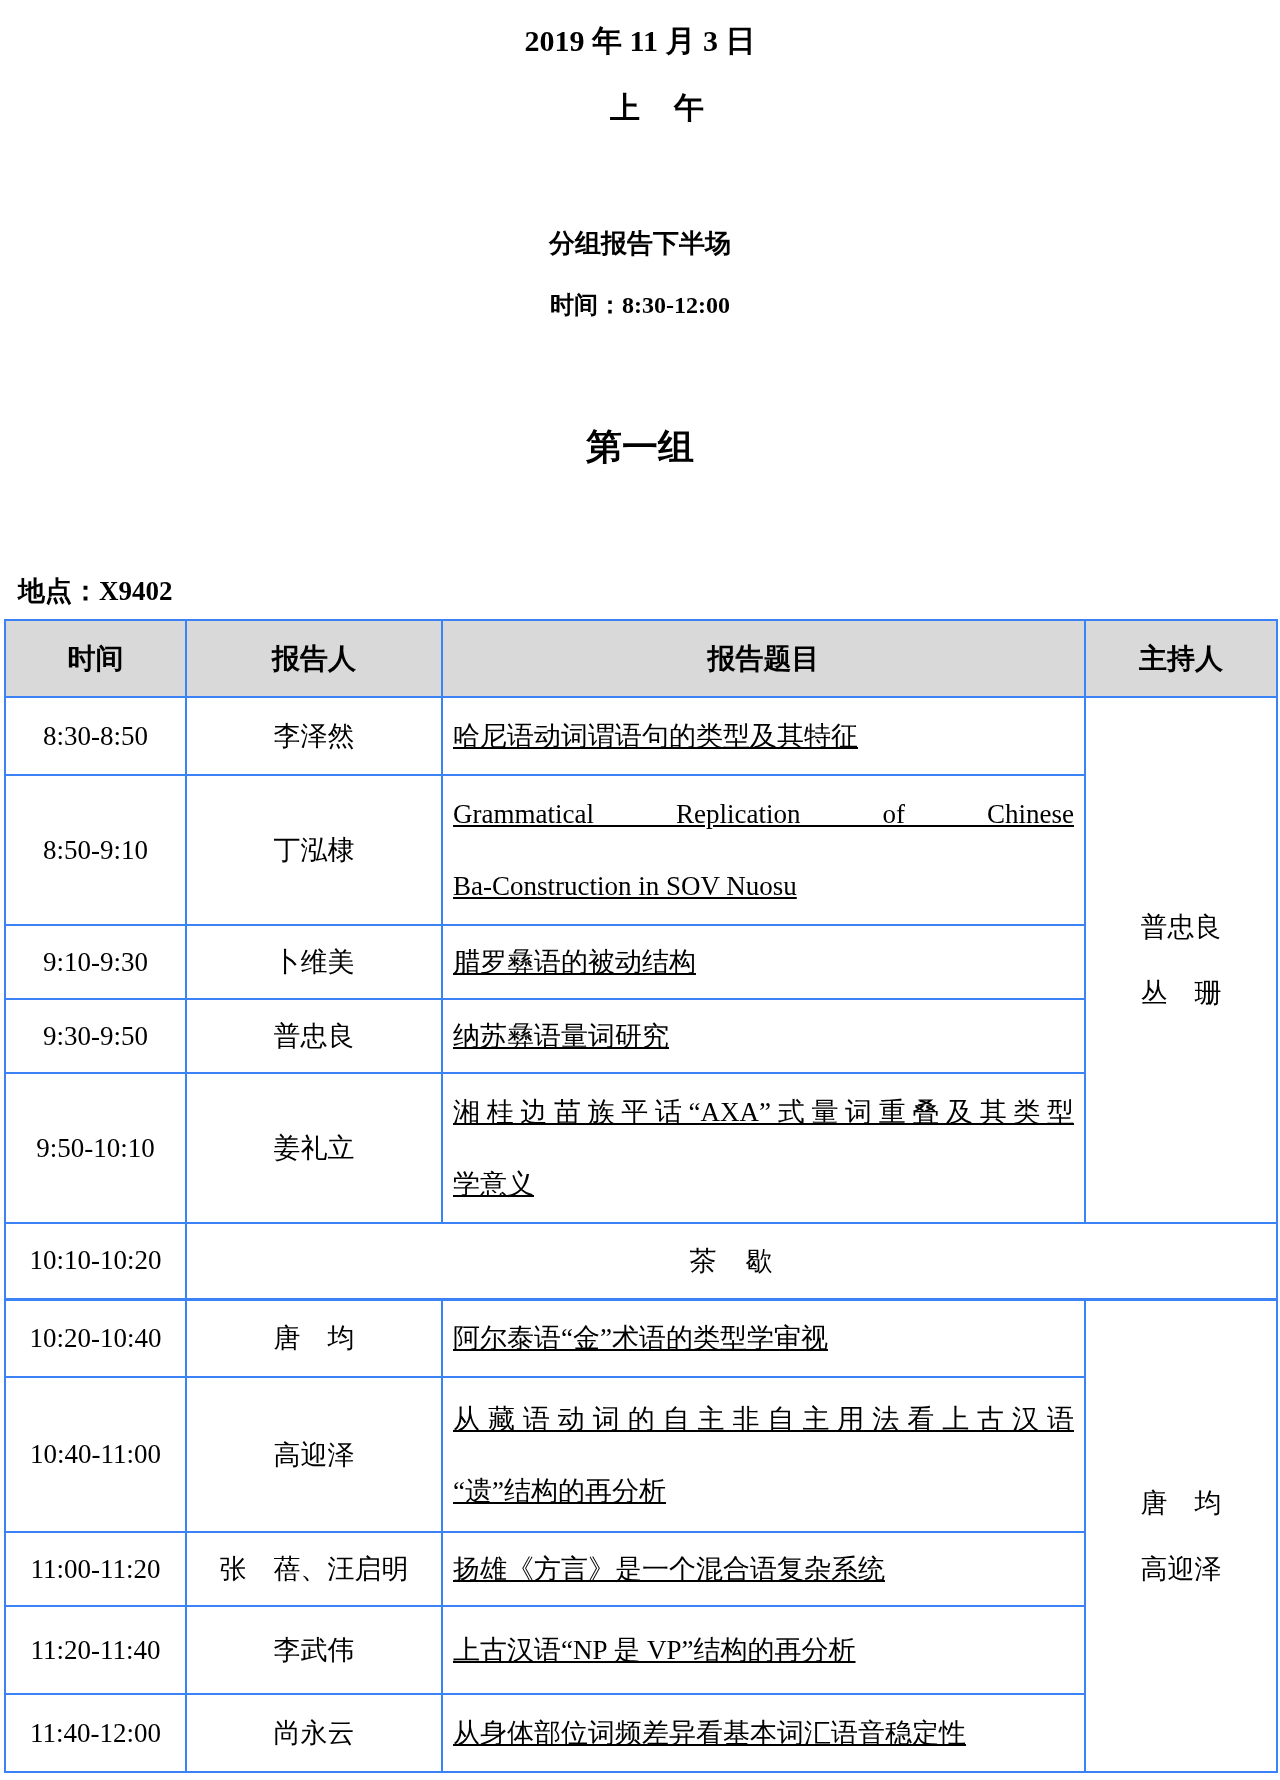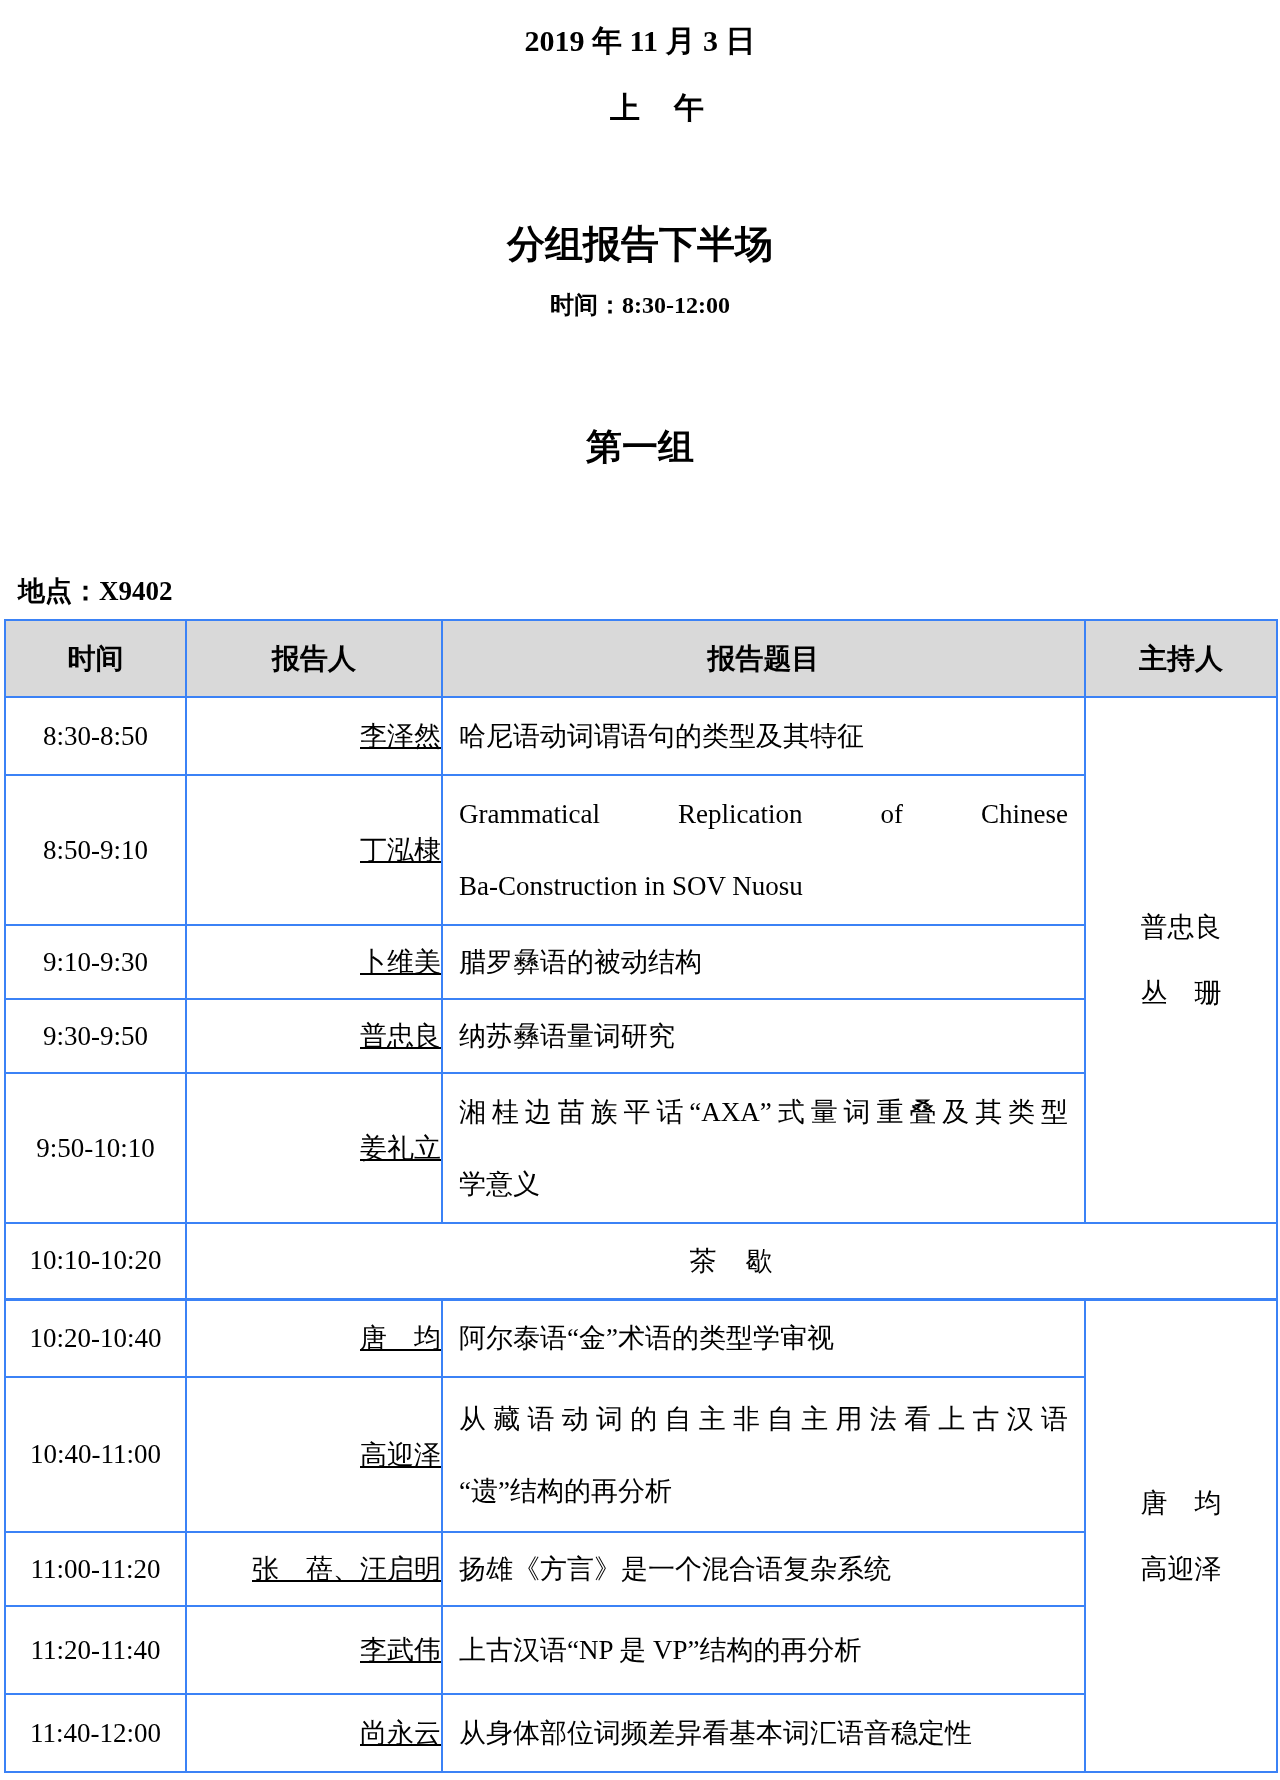--- a/index.html
+++ b/index.html
@@ -8,21 +8,21 @@
     width: 1280px; height: 1780px;
     font-family: "Liberation Serif", "DejaVu Serif", serif;
     color: #000000;
     overflow: hidden;
   }
   .page { width: 1280px; height: 1780px; padding-top: 22px; }
 
   .c { text-align: center; }
   .date-title   { font-size: 30px; font-weight: bold; line-height: 38px; }
   .session      { font-size: 30px; font-weight: bold; line-height: 36px; margin-top: 30px; letter-spacing: 2px; padding-left: 36px; }
-  .section      { font-size: 38px; font-weight: bold; line-height: 40px; margin-top: 98px; }
+  .section      { font-size: 26px; font-weight: bold; line-height: 40px; margin-top: 98px; }
   .timeline     { font-size: 24px; font-weight: bold; line-height: 35px; margin-top: 24px; }
   .group        { font-size: 36px; font-weight: bold; line-height: 44px; margin-top: 102px; }
   .location     { font-size: 27px; font-weight: bold; line-height: 32px; margin-top: 106px; padding-left: 18px; text-align: left; }
 
   table.sched {
     width: 1272px;
     margin: 12px 4px 0 4px;
     border-collapse: collapse;
     table-layout: fixed;
   }
@@ -38,22 +38,22 @@
     padding: 0;
   }
   .sched thead th {
     background: #d9d9d9;
     font-size: 28px;
     font-weight: bold;
     text-align: center;
     height: 77px;
   }
   td.t-time      { text-align: center; }
-  td.t-presenter { text-align: right; text-decoration: underline; }
-  td.t-title     { text-align: left; padding: 0 16px; }
+  td.t-presenter { text-align: center; }
+  td.t-title     { text-align: left; padding: 0 10px; text-decoration: underline; }
   td.t-chair     { text-align: center; line-height: 66px; }
   td.t-tea       { text-align: center; letter-spacing: 1px; }
 
   .title-line { line-height: 72px; }
   .title-line.fill { text-align: justify; text-align-last: justify; text-justify: inter-character; }
 
   tr.row-s   { height: 72px; }
   tr.row-s2  { height: 78px; }
   tr.row-s3  { height: 88px; }
   tr.row-d   { height: 150px; }

